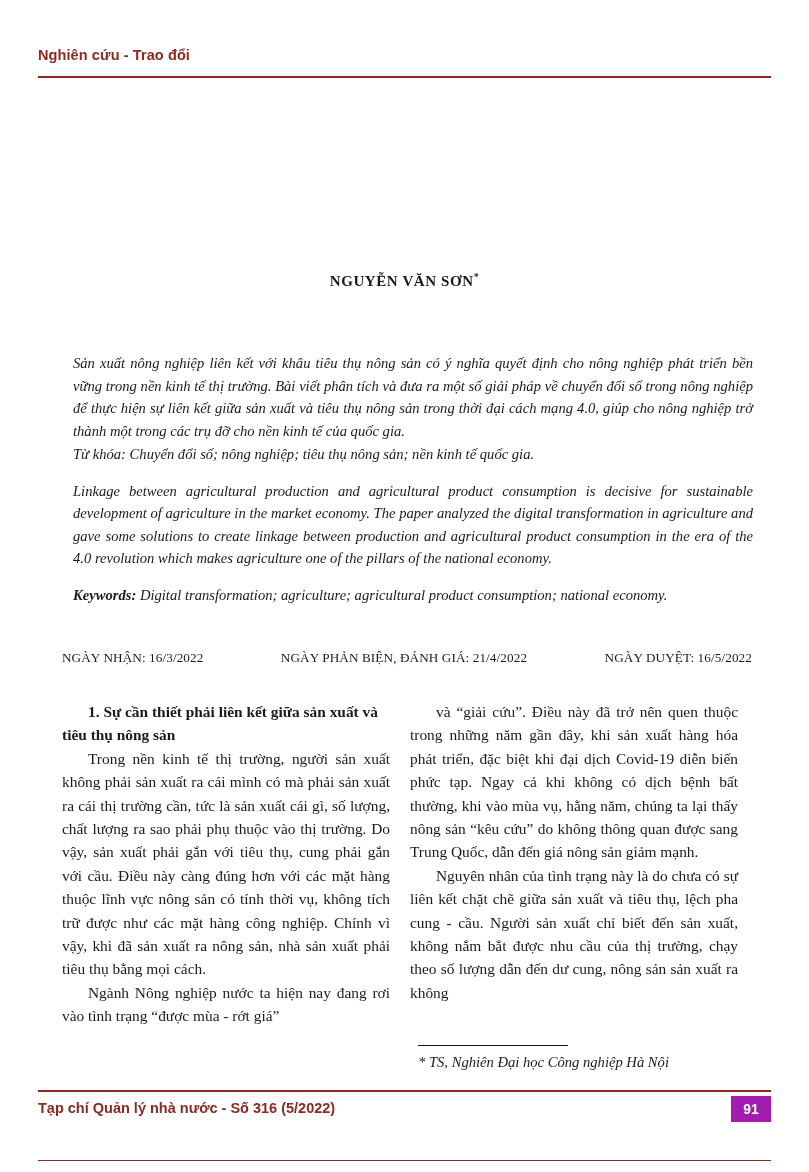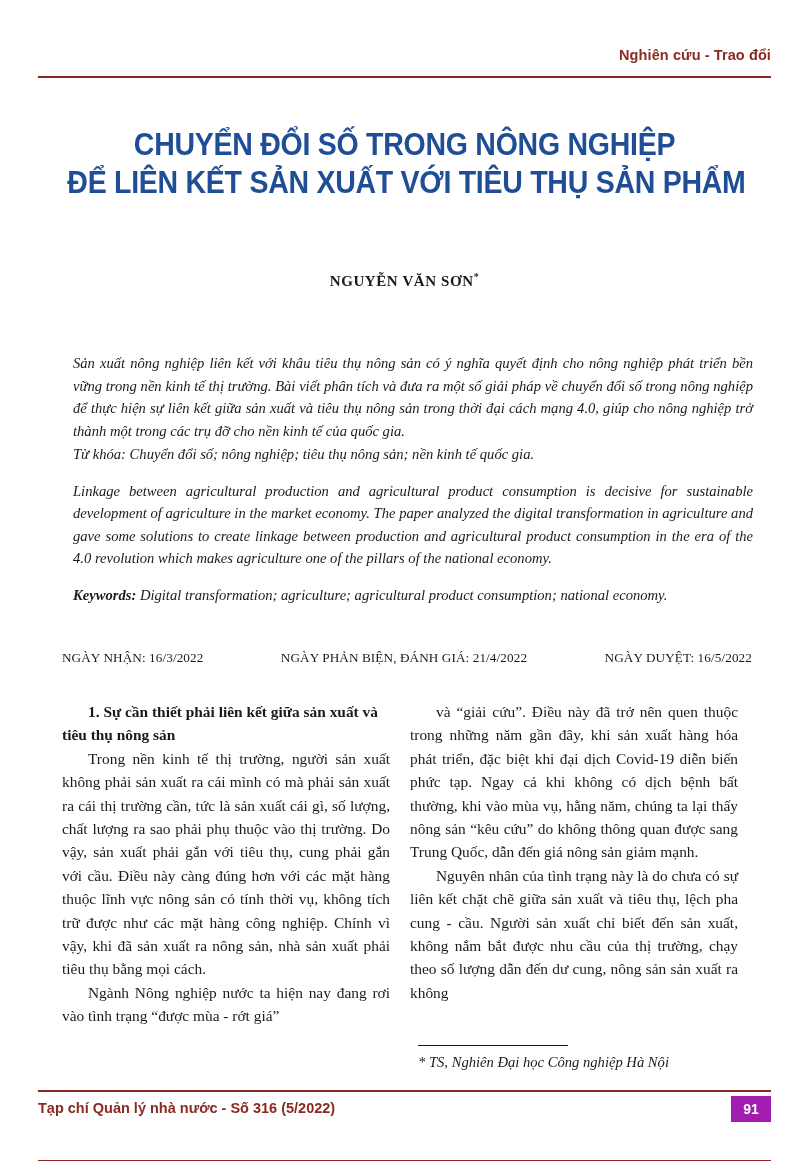--- a/index.html
+++ b/index.html
@@ -21,21 +21,21 @@
     width: 809px;
     height: 1172px;
     background: #fff;
   }
   
   .header {
     position: absolute;
     left: 38px;
     top: 46px;
     width: 733px;
-    text-align: right;
+    text-align: left;
   }
   .header-title {
     font-family: "Liberation Sans", sans-serif;
     font-weight: bold;
     font-size: 14.5px;
     color: #8a2a22;
     letter-spacing: 0.1px;
   }
   .header-rule {
     position: absolute;
@@ -207,24 +207,20 @@
 </head>
 <body>
 
 <div class="page">
 
   <div class="header">
     <span class="header-title">Nghiên cứu - Trao đổi</span>
   </div>
   <div class="header-rule"></div>
 
-  <div class="title-block">
-    <div class="title-line">CHUYỂN ĐỔI SỐ TRONG NÔNG NGHIỆP</div>
-    <div class="title-line">ĐỂ LIÊN KẾT SẢN XUẤT VỚI TIÊU THỤ SẢN PHẨM</div>
-  </div>
 
   <div class="author">
     <span>NGUYỄN VĂN SƠN</span><sup>*</sup>
   </div>
 
   <div class="abstract">
     <p class="abs-p">Sản xuất nông nghiệp liên kết với khâu tiêu thụ nông sản có ý nghĩa quyết định cho nông nghiệp phát triển bền vững trong nền kinh tế thị trường. Bài viết phân tích và đưa ra một số giải pháp về chuyển đổi số trong nông nghiệp để thực hiện sự liên kết giữa sản xuất và tiêu thụ nông sản trong thời đại cách mạng 4.0, giúp cho nông nghiệp trở thành một trong các trụ đỡ cho nền kinh tế của quốc gia.</p>
     <p class="abs-p">
       <span class="abs-label">Từ khóa:</span><span> Chuyển đổi số; nông nghiệp; tiêu thụ nông sản; nền kinh tế quốc gia.</span>
     </p>

